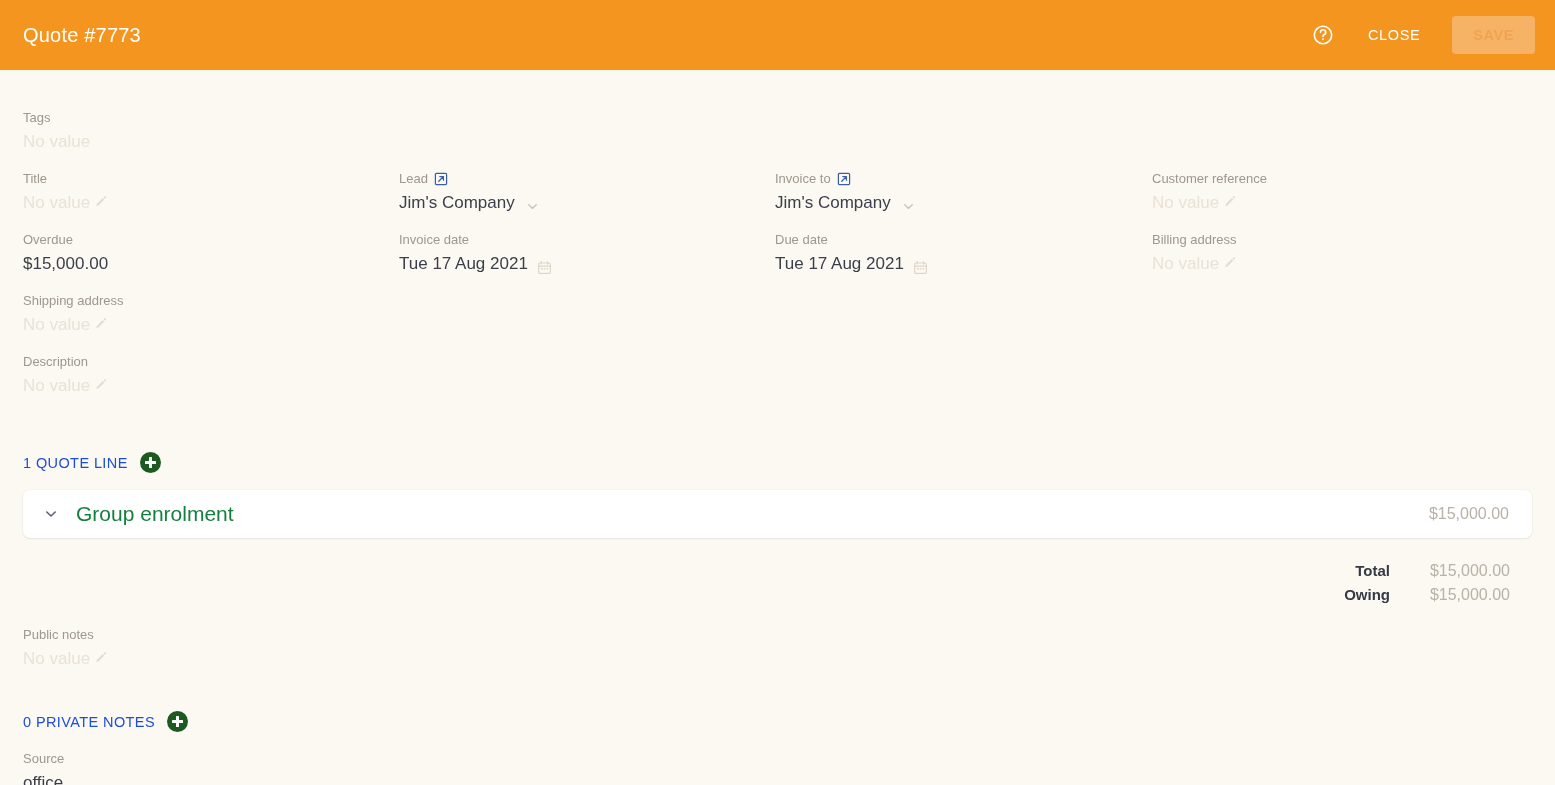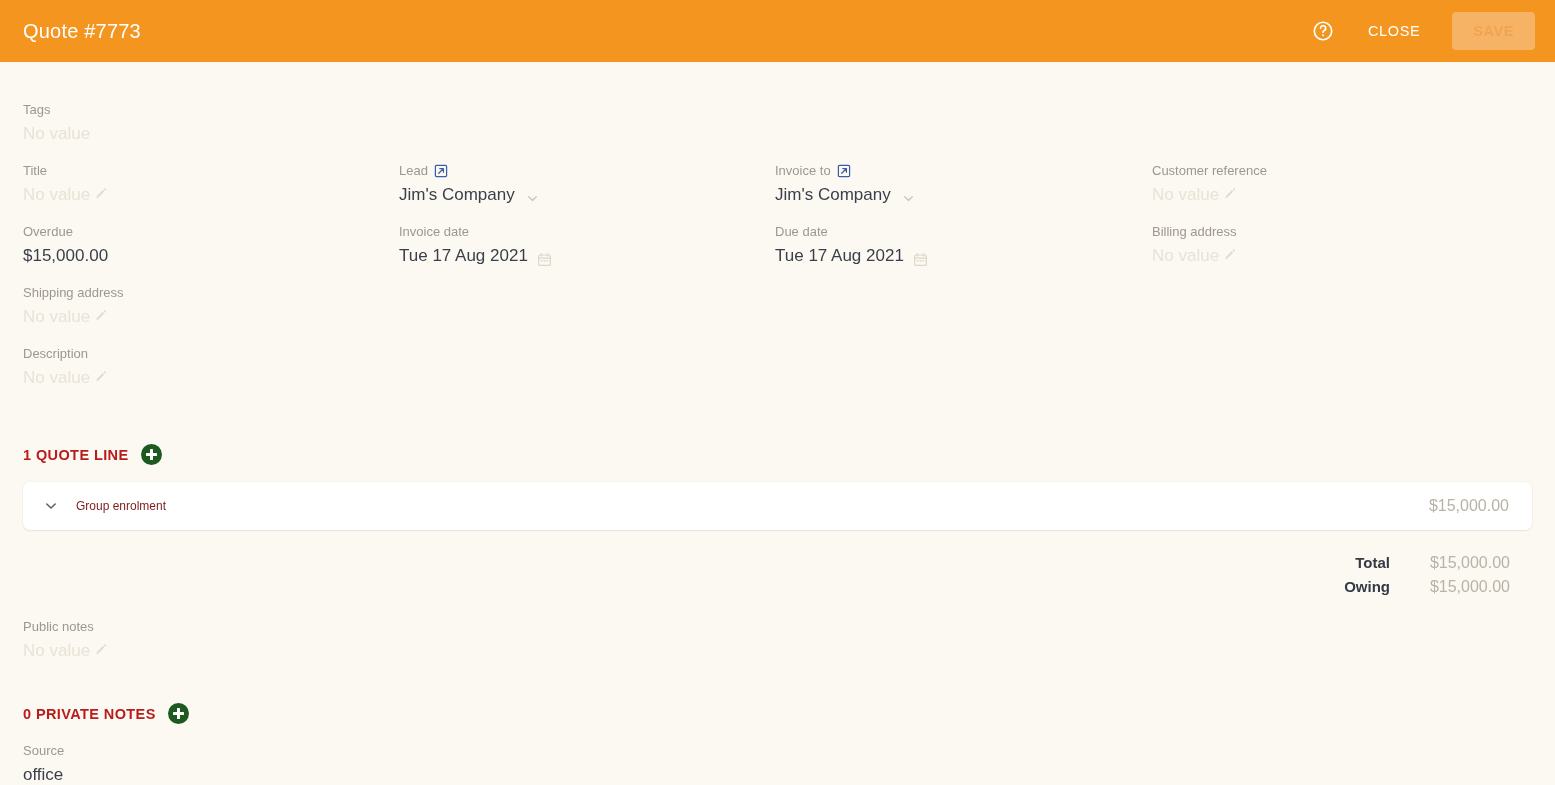--- a/index.html
+++ b/index.html
@@ -7,21 +7,21 @@
     width: 1555px;
     height: 785px;
     background: #fcf9f2;
     font-family: "Liberation Sans", sans-serif;
     overflow: hidden;
   }
   .page { position: relative; width: 1555px; height: 785px; background: #fcf9f2; }
 
   
   .topbar {
-    height: 62px;
+    height: 70px;
     background: #f3951f;
     display: flex;
     align-items: center;
     padding: 0 20px 0 23px;
   }
   .topbar-title {
     color: #ffffff;
     font-size: 20px;
     font-weight: 400;
     letter-spacing: .2px;
@@ -98,22 +98,22 @@
   .chev { display: inline-block; margin-left: 5px; line-height: 0; }
 
   
   .section-head {
     display: flex;
     align-items: center;
     gap: 12px;
   }
   .section-title {
     font-size: 14.5px;
-    font-weight: 700;
-    color: #b91c1c;
+    font-weight: 400;
+    color: #1d4ed8;
     letter-spacing: .4px;
   }
   .plus-btn {
     width: 21px; height: 21px;
     border-radius: 50%;
     background: #1d5a21;
     display: flex; align-items: center; justify-content: center;
     cursor: pointer;
     flex: 0 0 auto;
   }
@@ -137,22 +137,22 @@
     background: #ffffff;
     border-radius: 7px;
     height: 48px;
     display: flex;
     align-items: center;
     padding: 0 23px 0 20px;
     box-shadow: 0 1px 2px rgba(0,0,0,0.07), 0 0 0 1px rgba(0,0,0,0.02);
   }
   .line-chev { line-height: 0; margin-right: 17px; cursor: pointer; }
   .line-name {
-    font-size: 12px;
-    color: #7f1d1d;
+    font-size: 21px;
+    color: #15803d;
     flex: 1;
   }
   .line-amount {
     font-size: 16px;
     color: #b9b2a7;
   }
 
   
   .totals {
     margin-top: 24px;

